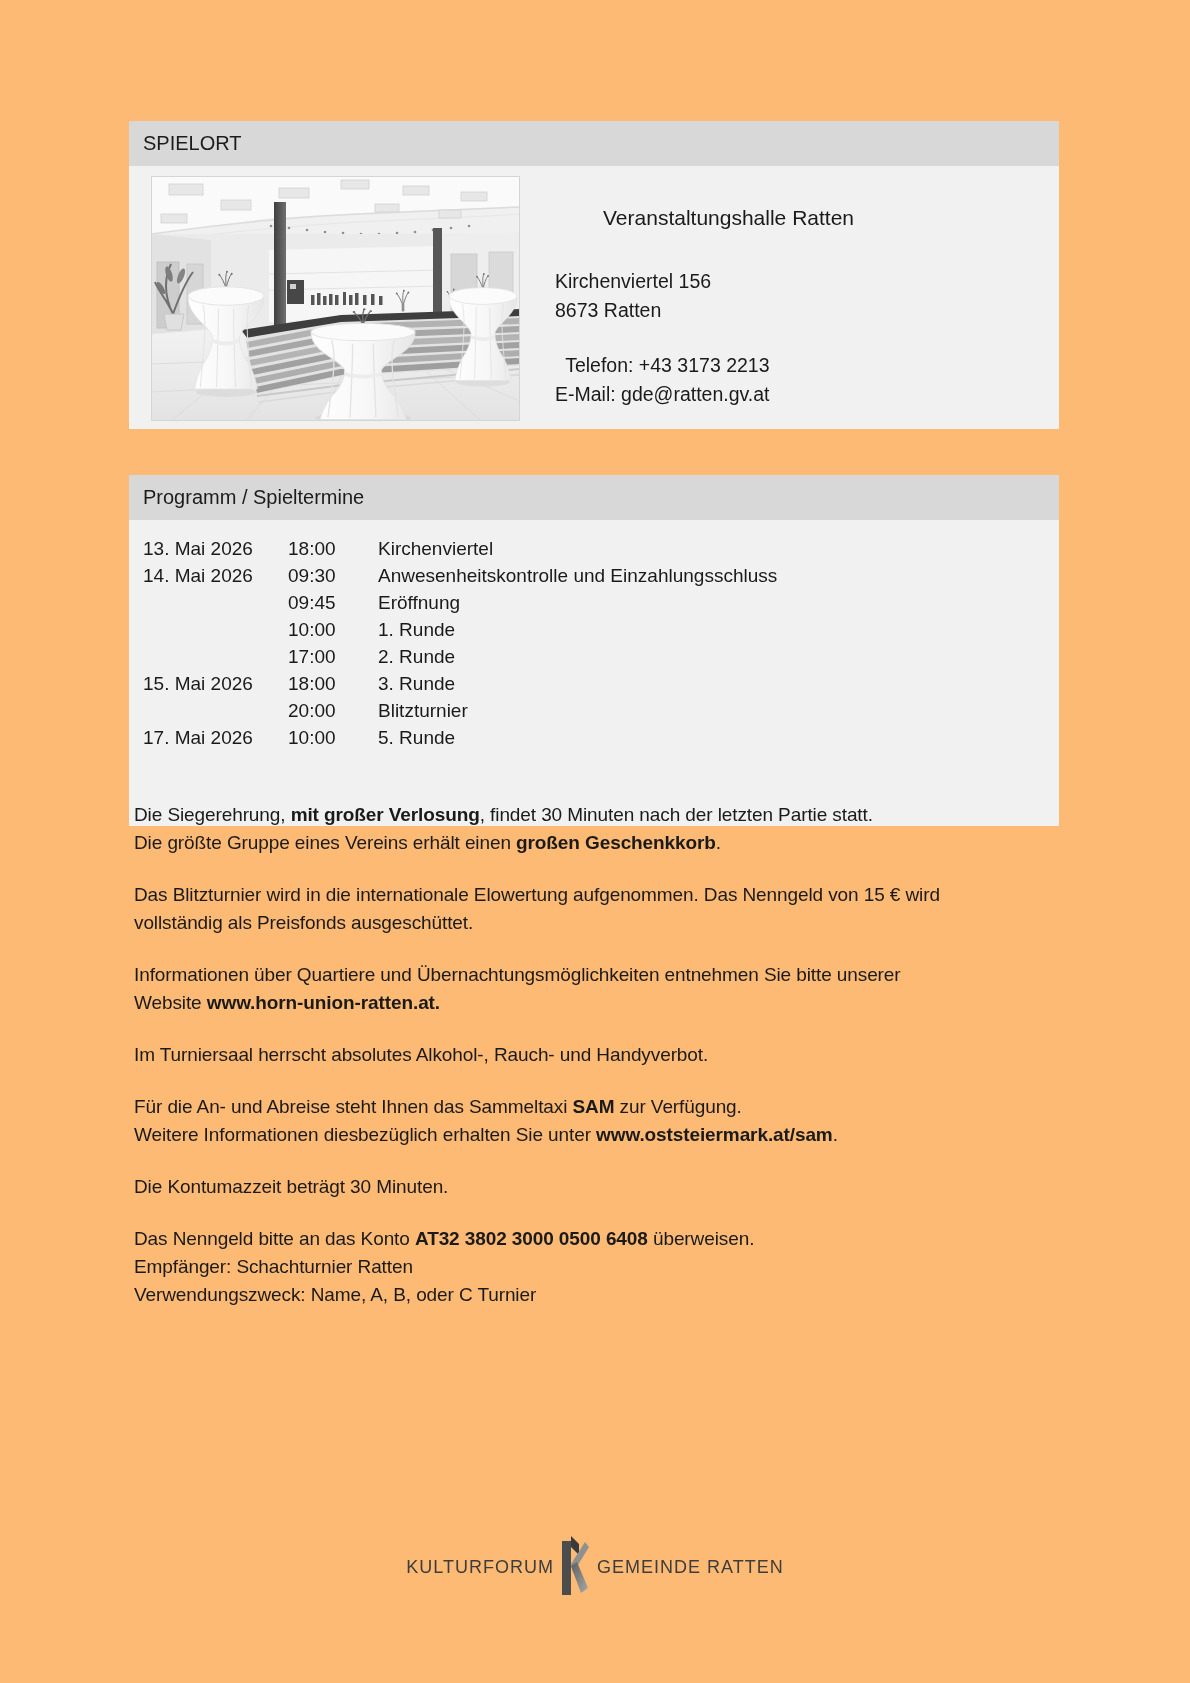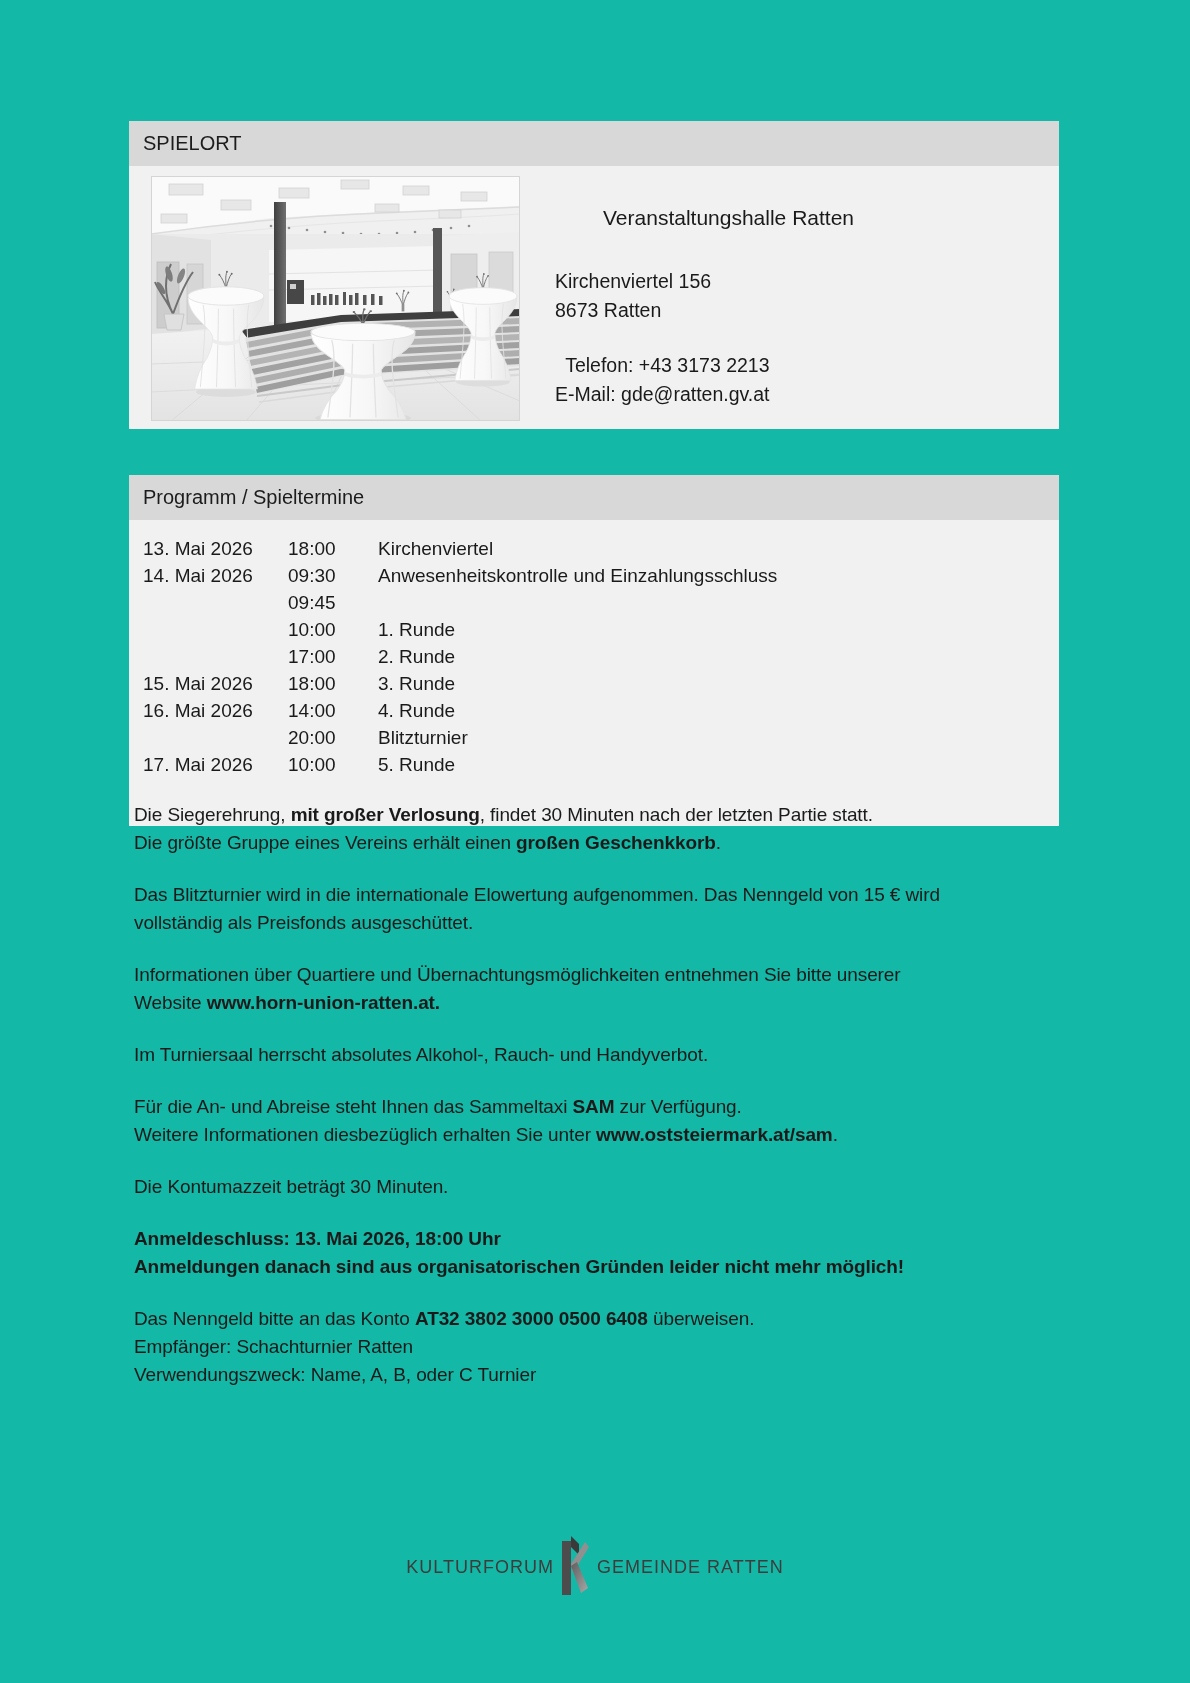--- a/index.html
+++ b/index.html
@@ -1,17 +1,17 @@
 <!DOCTYPE html>
 <html><head>
 <meta charset="utf-8">
 <style>
   html,body { margin:0; padding:0; background:#ffffff; }
   .page {
-    position:relative; width:1190px; height:1683px; background:#14b8a6;
+    position:relative; width:1190px; height:1683px; background:#fdba74;
     font-family:"Liberation Sans","DejaVu Sans",sans-serif;
     color:#1a1a1a; overflow:hidden;
   }
   .hdr-bar {
     position:absolute; left:129px; width:930px; height:45px;
     background:#d8d8d8; color:#1c1c1c;
     font-size:20px; line-height:45px;
     padding-left:14px; box-sizing:border-box;
   }
   .hdr1 { top:121px; }
@@ -216,45 +216,41 @@
 
       <div class="srow">
         <span class="sdate">14. Mai 2026</span>
         <span class="stime">09:30</span>
         <span class="sevent">Anwesenheitskontrolle und Einzahlungsschluss</span>
       </div>
 
       <div class="srow">
         <span class="sdate"></span>
         <span class="stime">09:45</span>
+        <span class="sevent">Eröffnung</span>
       </div>
 
       <div class="srow">
         <span class="sdate"></span>
         <span class="stime">10:00</span>
         <span class="sevent">1. Runde</span>
       </div>
 
       <div class="srow">
         <span class="sdate"></span>
         <span class="stime">17:00</span>
         <span class="sevent">2. Runde</span>
       </div>
 
       <div class="srow">
         <span class="sdate">15. Mai 2026</span>
         <span class="stime">18:00</span>
         <span class="sevent">3. Runde</span>
       </div>
 
-      <div class="srow">
-        <span class="sdate">16. Mai 2026</span>
-        <span class="stime">14:00</span>
-        <span class="sevent">4. Runde</span>
-      </div>
 
       <div class="srow">
         <span class="sdate"></span>
         <span class="stime">20:00</span>
         <span class="sevent">Blitzturnier</span>
       </div>
 
       <div class="srow">
         <span class="sdate">17. Mai 2026</span>
         <span class="stime">10:00</span>
@@ -266,22 +262,20 @@
     <p><span>Die Siegerehrung, </span><span class="b">mit großer Verlosung</span><span>, findet 30 Minuten nach der letzten Partie statt.
 Die größte Gruppe eines Vereins erhält einen </span><span class="b">großen Geschenkkorb</span><span>.</span></p>
     <p><span>Das Blitzturnier wird in die internationale Elowertung aufgenommen. Das Nenngeld von 15 € wird
 vollständig als Preisfonds ausgeschüttet.</span></p>
     <p><span>Informationen über Quartiere und Übernachtungsmöglichkeiten entnehmen Sie bitte unserer
 Website </span><span class="b">www.horn-union-ratten.at.</span></p>
     <p><span>Im Turniersaal herrscht absolutes Alkohol-, Rauch- und Handyverbot.</span></p>
     <p><span>Für die An- und Abreise steht Ihnen das Sammeltaxi </span><span class="b">SAM</span><span> zur Verfügung.
 Weitere Informationen diesbezüglich erhalten Sie unter </span><span class="b">www.oststeiermark.at/sam</span><span>.</span></p>
     <p><span>Die Kontumazzeit beträgt 30 Minuten.</span></p>
-    <p><span class="b">Anmeldeschluss: 13. Mai 2026, 18:00 Uhr
-Anmeldungen danach sind aus organisatorischen Gründen leider nicht mehr möglich!</span></p>
     <p><span>Das Nenngeld bitte an das Konto </span><span class="b">AT32 3802 3000 0500 6408</span><span> überweisen.
 Empfänger: Schachturnier Ratten
 Verwendungszweck: Name, A, B, oder C Turnier</span></p>
   </div>
 
   <div class="footer">
     <span class="logo-text">KULTURFORUM</span>
     <svg class="logo-mark" viewBox="0 0 27 62" aria-hidden="true">
       <defs>
         <linearGradient id="legKG" x1="0" y1="0" x2="1" y2="1">

